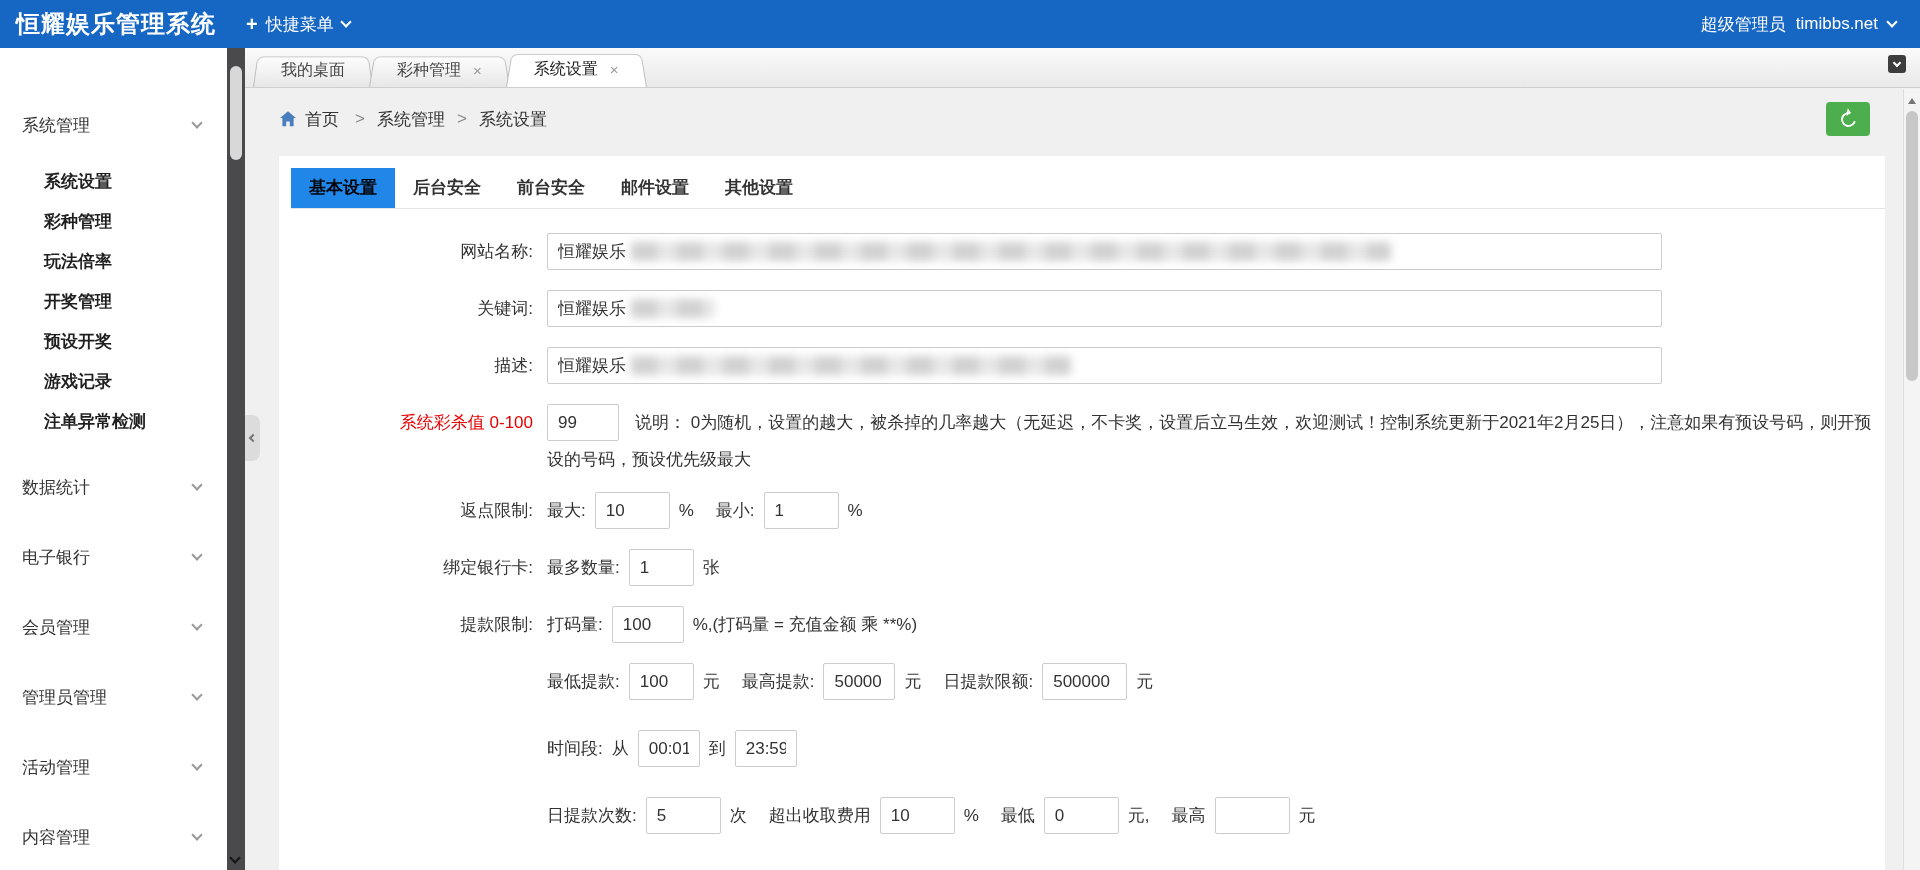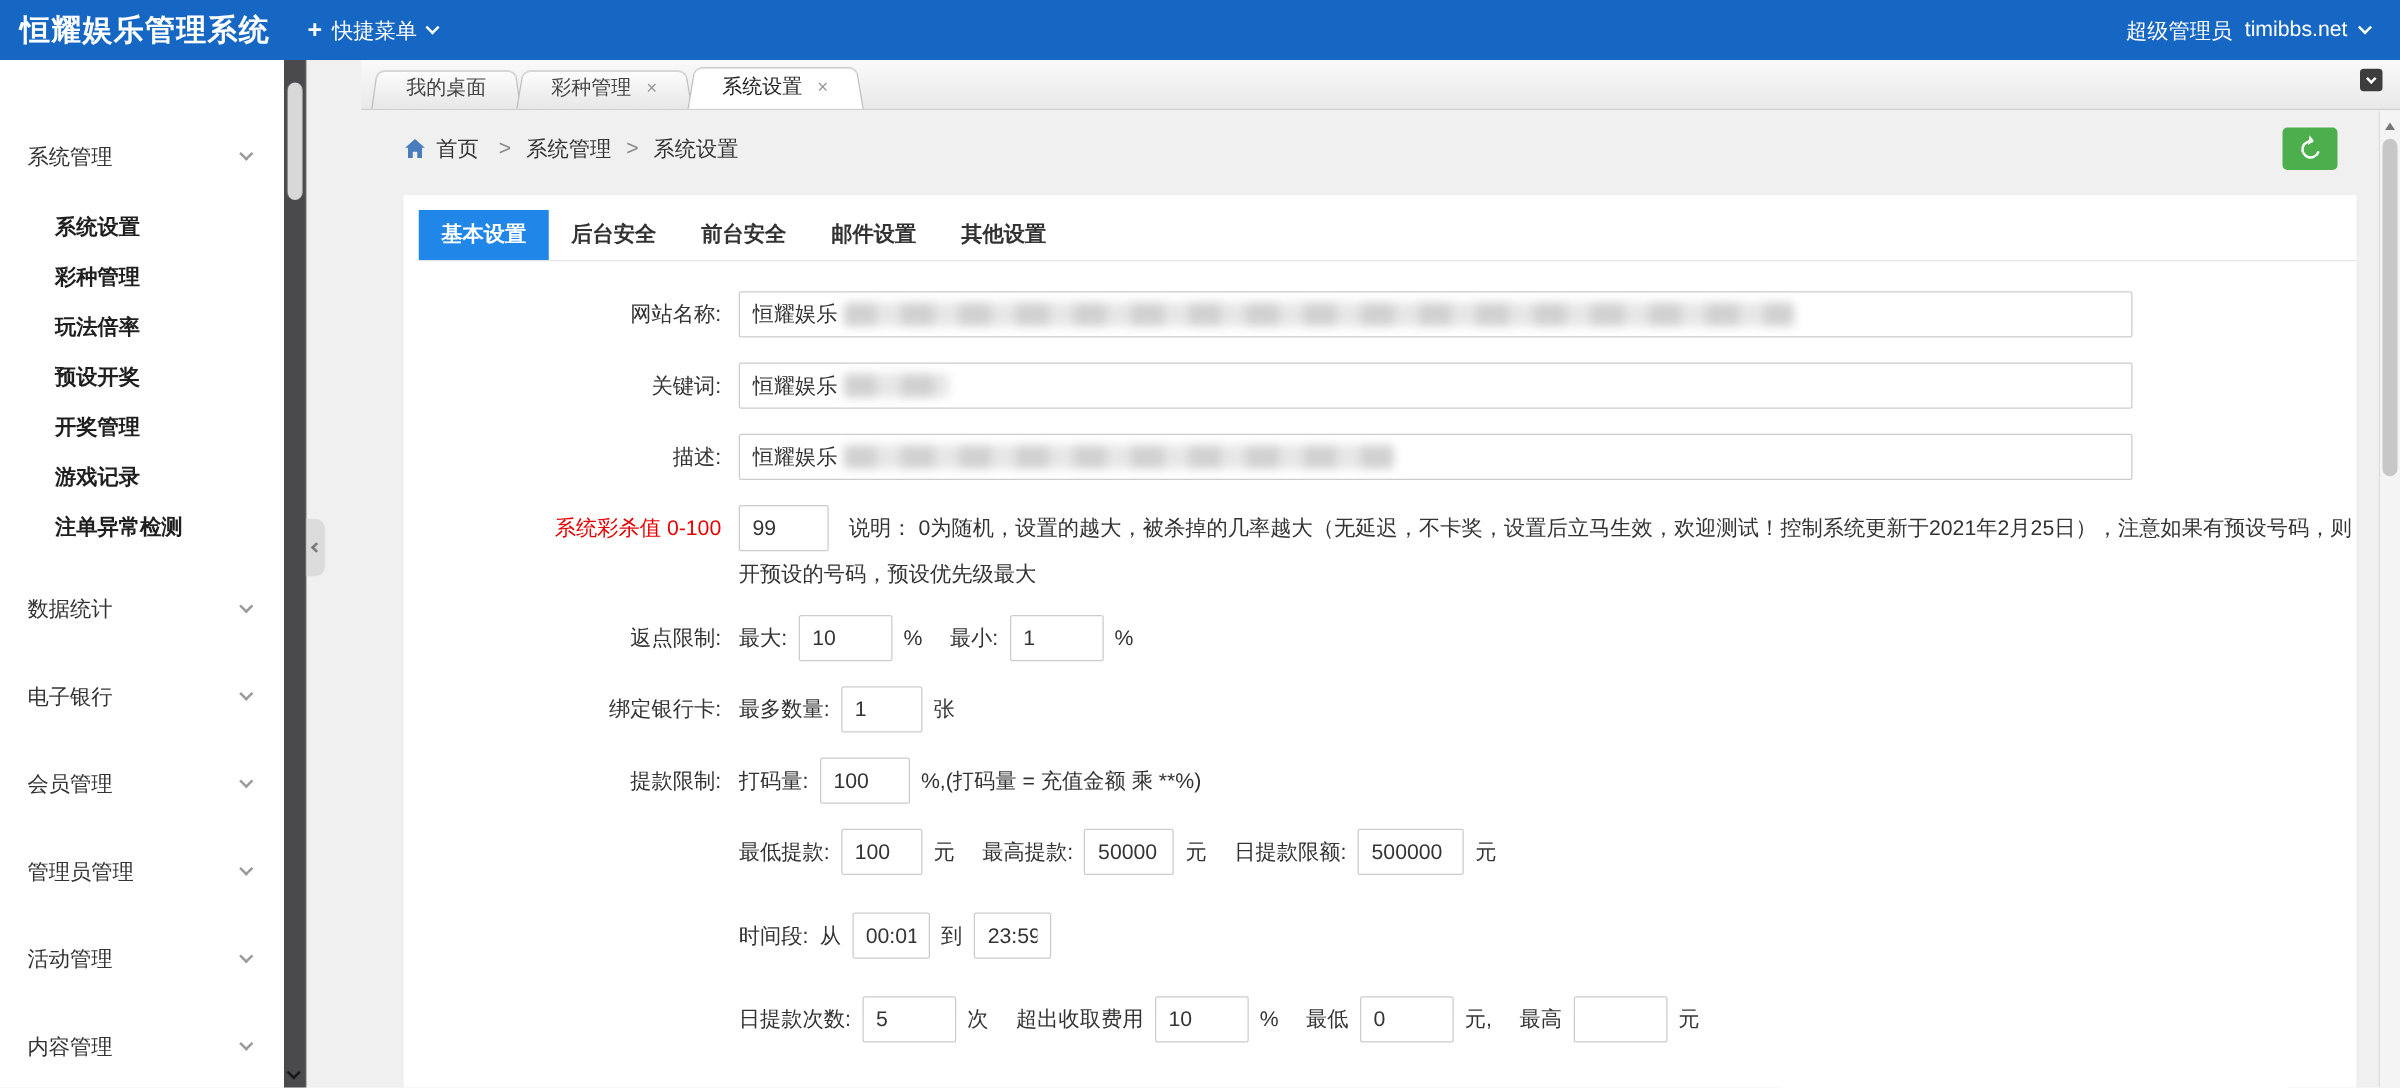--- a/index.html
+++ b/index.html
@@ -25,21 +25,21 @@
   .side-sub { height:40px; line-height:40px; padding-left:44px; font-weight:bold; color:#1f1f1f; cursor:pointer; font-size:17px; }
 
   .side-scroll { position:absolute; top:48px; left:227px; bottom:0; width:18px; background:#4a4a4c; z-index:20; }
   .side-thumb { position:absolute; top:18px; left:3px; width:12px; height:94px; background:#d8d8d8; border-radius:6px; cursor:pointer; }
   .side-scroll-down { position:absolute; bottom:8px; left:4px; width:8px; height:8px; border-right:2px solid #151515; border-bottom:2px solid #151515; transform:rotate(45deg); cursor:pointer; }
 
   .collapse-handle { position:absolute; left:245px; top:415px; width:15px; height:46px; background:#dcdcdc; border-radius:0 8px 8px 0; display:flex; align-items:center; justify-content:center; cursor:pointer; z-index:30; }
   .collapse-handle .chev-left { width:6px; height:6px; }
 
   
-  .content { position:absolute; top:48px; left:245px; right:0; bottom:0; background:#f0f0f0; overflow:hidden;padding-left:44px; }
+  .content { position:absolute; top:48px; left:245px; right:0; bottom:0; background:#f0f0f0; overflow:hidden; }
 
   .tabstrip { position:relative; height:40px; background:linear-gradient(#fafafa,#e9e9e9); border-bottom:1px solid #cfcfcf; display:flex; align-items:flex-end; padding-left:8px; }
   .wtab { position:relative; display:flex; align-items:center; gap:12px; height:33px; padding:0 28px; margin-right:-4px; font-size:16px; color:#444; cursor:pointer; }
   .wtab::before { content:""; position:absolute; inset:0; background:linear-gradient(#fdfdfd,#e7e7e7); border:1px solid #bdbdbd; border-bottom:none; border-radius:7px 7px 0 0; transform:perspective(22px) rotateX(3deg); transform-origin:bottom; z-index:0; }
   .wtab > * { position:relative; z-index:1; }
   .wtab.active { height:36px; color:#222; }
   .wtab.active::before { background:#fff; }
   .tab-close { color:#999; font-size:15px; line-height:1; cursor:pointer; }
   .tabmenu-btn { position:absolute; right:14px; top:7px; width:18px; height:18px; background:#3d3d3d; border-radius:3px; display:flex; align-items:center; justify-content:center; cursor:pointer; }
   .tabmenu-btn .chev { width:6px; height:6px; margin-top:-3px; }
@@ -52,21 +52,21 @@
   .crumb-sep { color:#888; margin:0 12px; }
   .crumb-item { color:#333; }
   .refresh-btn { position:absolute; right:50px; top:50%; transform:translateY(-50%); width:44px; height:34px; background:#4cae4c; border:none; border-radius:4px; cursor:pointer; display:flex; align-items:center; justify-content:center; }
   .refresh-icon { position:relative; width:15px; height:15px; border:2px solid #fff; border-radius:50%; border-right-color:transparent; transform:rotate(-30deg); }
   .refresh-icon::after { content:""; position:absolute; right:-4px; top:-3px; border:4px solid transparent; border-left-color:#fff; transform:rotate(40deg); }
 
   
   .panel { margin:6px 35px 0 34px; background:#fff; min-height:720px; padding:12px 0 40px 12px; }
   .form-tabs { display:flex; border-bottom:1px solid #e5e5e5; }
   .ftab { padding:0 18px; height:40px; line-height:40px; font-weight:bold; font-size:17px; color:#333; cursor:pointer; }
-  .ftab.active { background:#2086e8; color:#ffffff;font-family:Liberation Serif, serif; }
+  .ftab.active { background:#2086e8; color:#000000;font-family:Liberation Serif, serif; }
 
   .form { padding-top:24px; }
   .frow { display:flex; align-items:center; margin-bottom:20px; min-height:37px; }
   .frow.loose { margin-bottom:30px; }
   .frow-kill { align-items:flex-start; margin-bottom:14px; }
   .frow-kill .flabel { line-height:37px; }
   .flabel { width:256px; padding-right:14px; text-align:right; flex:none; color:#333; font-size:17px; }
   .flabel.red { color:#e60000; }
   .fcontrol { flex:1; display:flex; align-items:center; flex-wrap:wrap; }
   .fcontrol.block { display:block; line-height:37px; }
@@ -111,22 +111,22 @@
 
   <aside class="sidebar">
     <div class="side-cat first">
       <span>系统管理</span>
       <span class="chev chev-gray"></span>
     </div>
     <div class="side-subs">
       <div class="side-sub">系统设置</div>
       <div class="side-sub">彩种管理</div>
       <div class="side-sub">玩法倍率</div>
+      <div class="side-sub">开奖管理</div>
       <div class="side-sub">预设开奖</div>
-      <div class="side-sub">开奖管理</div>
       <div class="side-sub">游戏记录</div>
       <div class="side-sub">注单异常检测</div>
     </div>
     <div class="side-cat">
       <span>数据统计</span>
       <span class="chev chev-gray"></span>
     </div>
     <div class="side-cat">
       <span>电子银行</span>
       <span class="chev chev-gray"></span>

